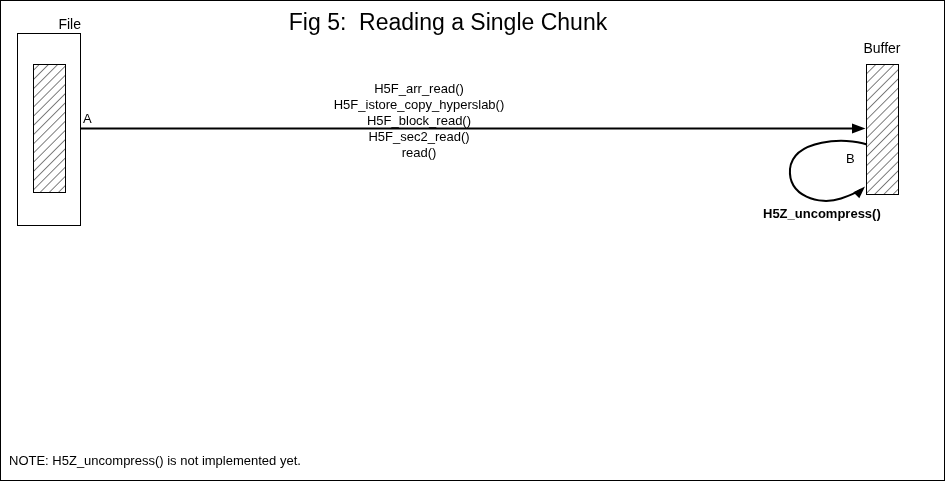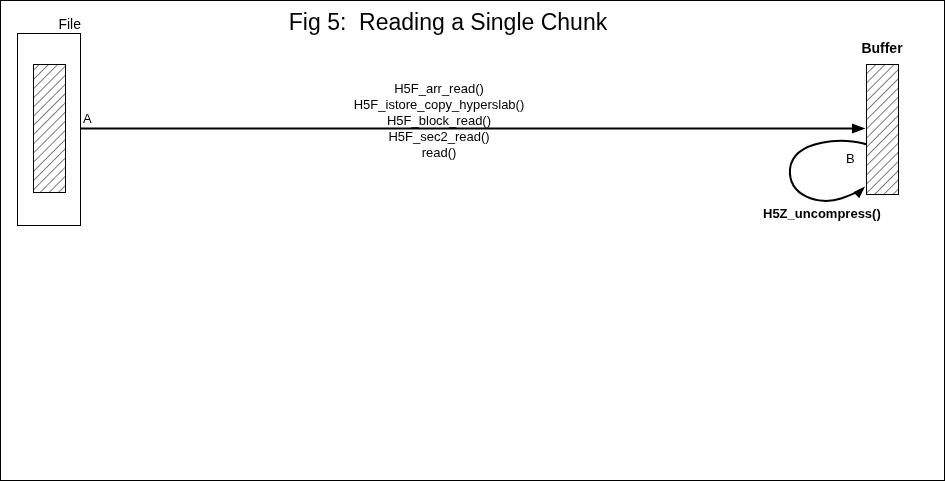--- a/index.html
+++ b/index.html
@@ -15,26 +15,26 @@
   }
   .shapes { position: absolute; left: 0; top: 0; width: 945px; height: 481px; }
   .txt { position: absolute; white-space: pre; line-height: 1.15; }
   .title {
     left: 447px; top: 8px;
     transform: translateX(-50%);
     font-size: 23px;
     letter-spacing: 0px;
   }
   .file-label  { left: 16px; top: 15px; width: 64px; text-align: right; font-size: 14px; }
-  .buffer-label{ left: 849px; top: 39px; width: 64px; text-align: center; font-size: 14px; font-weight: bold; }
+  .buffer-label{ left: 849px; top: 39px; width: 64px; text-align: center; font-size: 14px; }
   .label-a { left: 82px;  top: 111px; font-size: 13px; }
   .label-b { left: 845px; top: 151px; font-size: 13px; }
   .stack {
     position: absolute;
-    left: 438px; top: 80px;
+    left: 418px; top: 80px;
     transform: translateX(-50%);
     text-align: center;
     font-size: 13px;
     line-height: 16px;
     white-space: nowrap;
   }
   .uncompress { left: 762px; top: 206px; font-size: 13px; font-weight: bold; }
   .note { left: 8px; top: 453px; font-size: 13px; }
 </style>
 </head>
@@ -74,14 +74,15 @@
   <div class="stack">
     <div>H5F_arr_read()</div>
     <div>H5F_istore_copy_hyperslab()</div>
     <div>H5F_block_read()</div>
     <div>H5F_sec2_read()</div>
     <div>read()</div>
   </div>
 
   <div class="txt uncompress">H5Z_uncompress()</div>
 
+  <div class="txt note">NOTE: H5Z_uncompress() is not implemented yet.</div>
 
 </div>
 
 </body></html>

